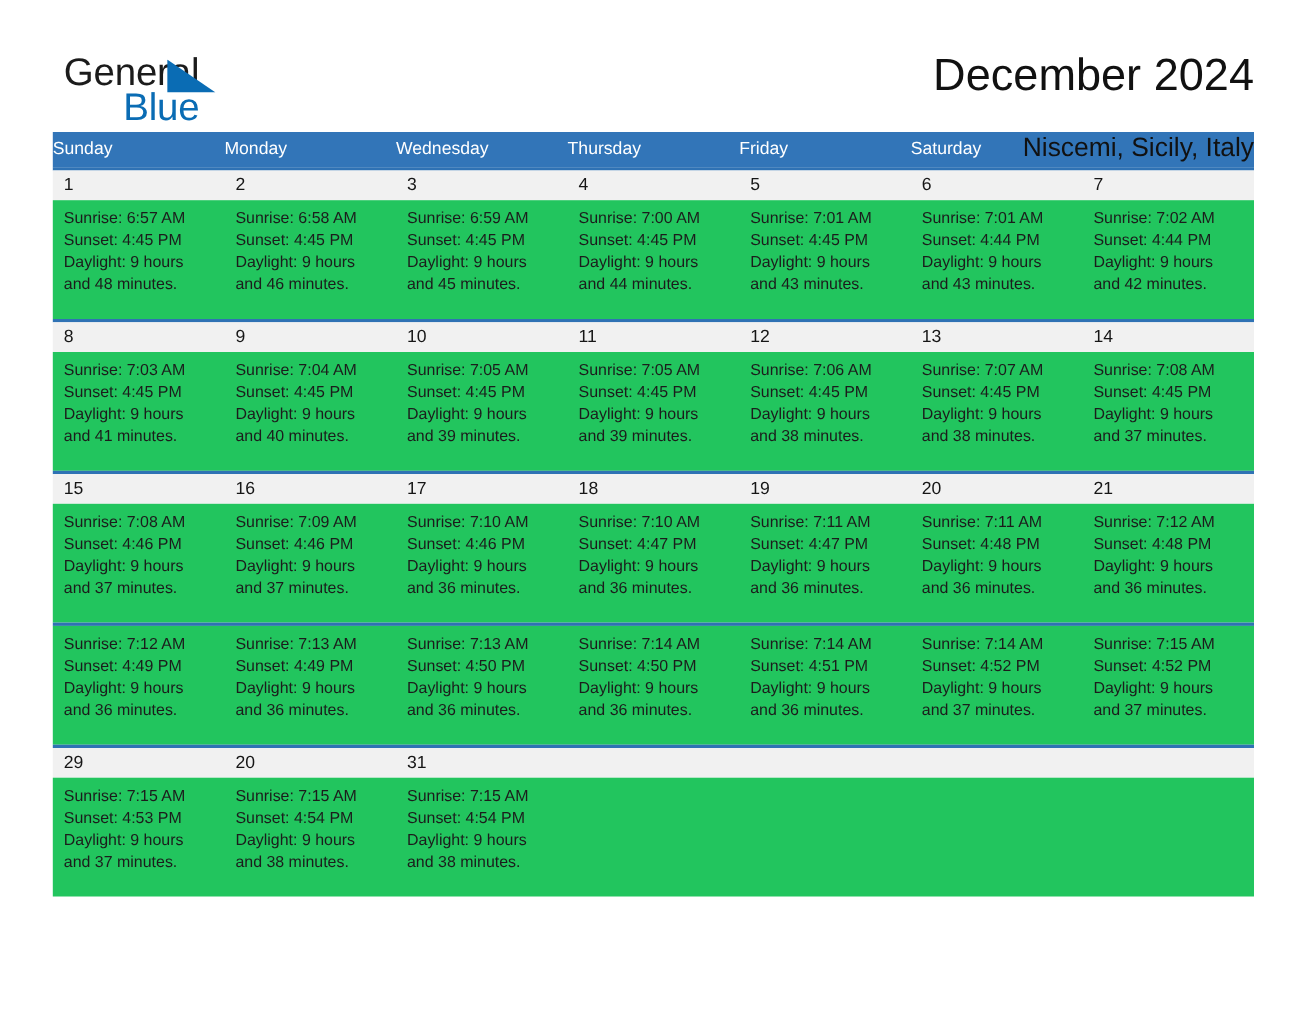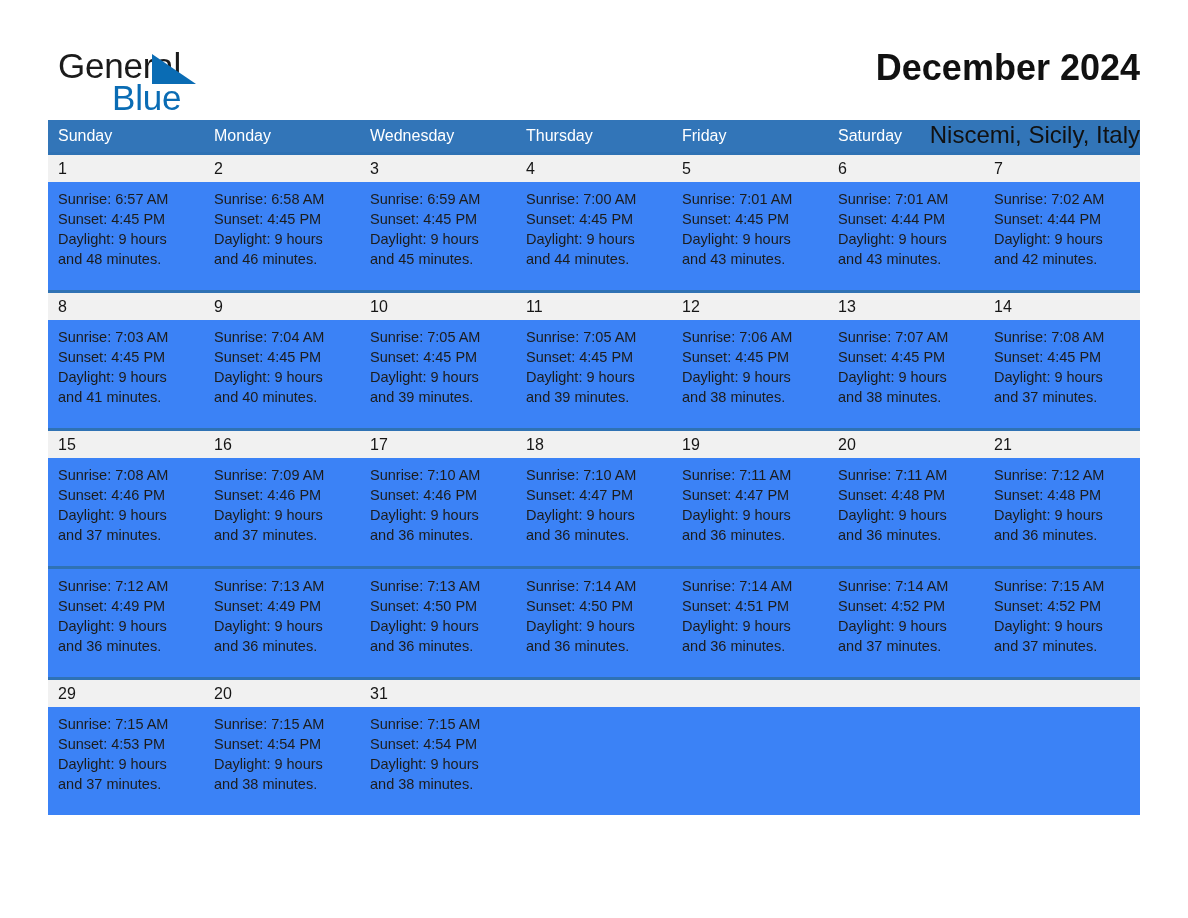--- a/index.html
+++ b/index.html
@@ -66,23 +66,23 @@
     color: #0a6cb4;
     font-weight: 400;
     white-space: nowrap;
   }
   .title-block {
     text-align: right;
     flex: 1 1 auto;
     padding-top: 0;
   }
   .cal-title {
-    font-size: 36px;
+    font-size: 41px;
     line-height: 48px;
-    font-weight: 700;
+    font-weight: 400;
     color: #111111;
     letter-spacing: 0px;
     white-space: nowrap;
   }
   .cal-subtitle {
     font-size: 24px;
     line-height: 30px;
     font-weight: 400;
     color: #111111;
     margin-top: 28px;
@@ -96,21 +96,20 @@
   }
   .dow-row {
     display: grid;
     grid-template-columns: repeat(7, 1fr);
     background: #3275b8;
     height: 32px;
   }
   .dow-cell {
     display: flex;
     align-items: center;
-    padding-left: 10px;
     color: #ffffff;
     font-size: 16px;
     line-height: 18px;
     font-weight: 400;
     box-sizing: border-box;
   }
 
   .week {
     border-top: 3px solid #2f72b4;
   }
@@ -128,21 +127,21 @@
     align-items: center;
     padding-left: 10px;
     font-size: 16px;
     line-height: 18px;
     color: #161616;
     box-sizing: border-box;
   }
   .week-body {
     display: grid;
     grid-template-columns: repeat(7, 1fr);
-    background: #3b82f6;
+    background: #22c55e;
     height: 108px;
   }
   .info-cell {
     padding: 7px 10px 0 10px;
     box-sizing: border-box;
   }
   .info-line {
     font-size: 14.5px;
     line-height: 20px;
     color: #1c1c1c;

